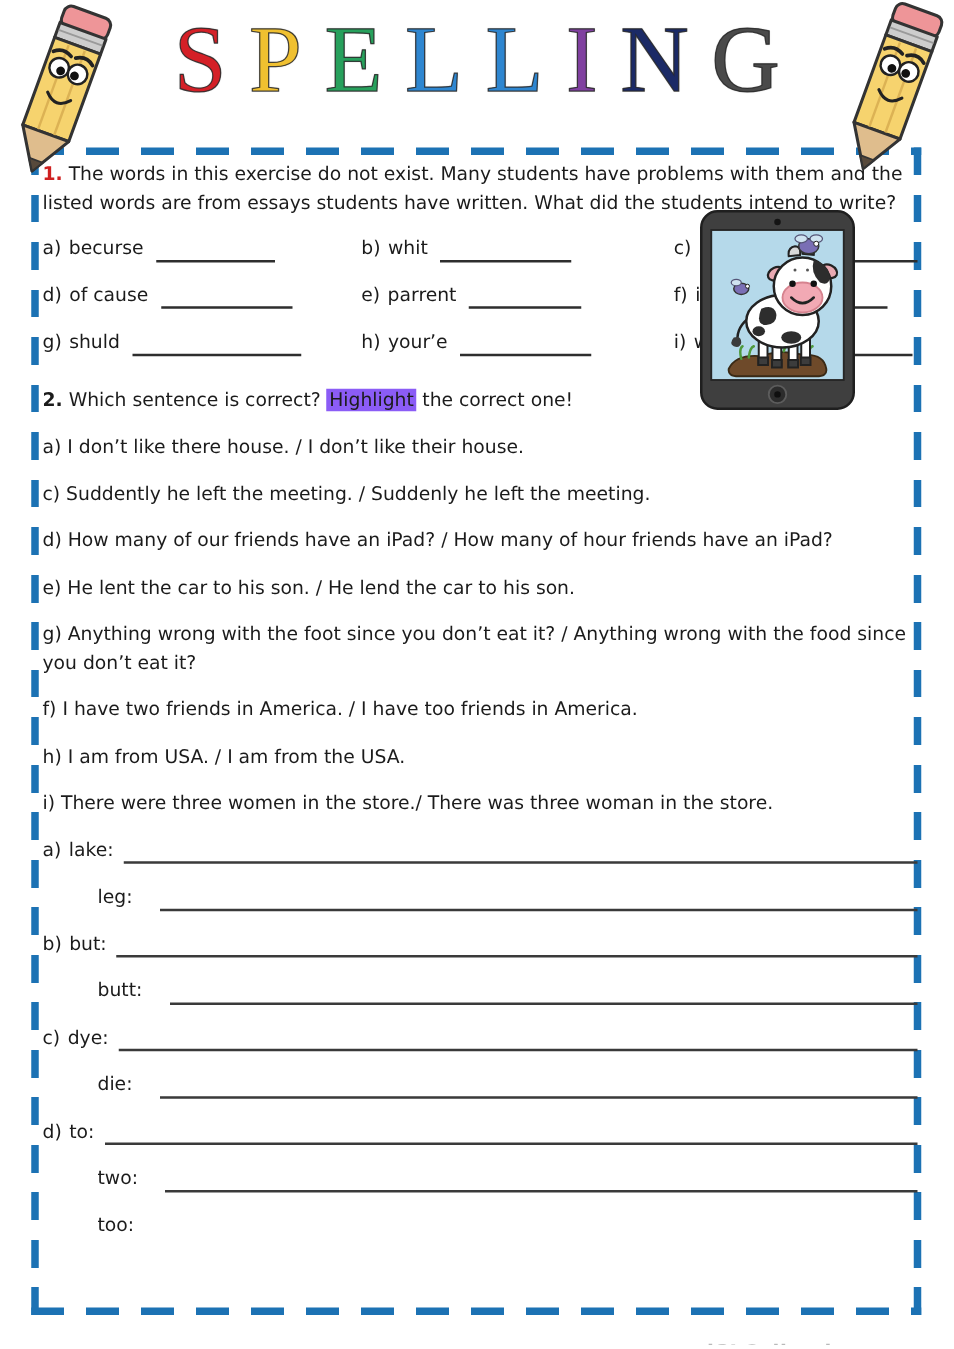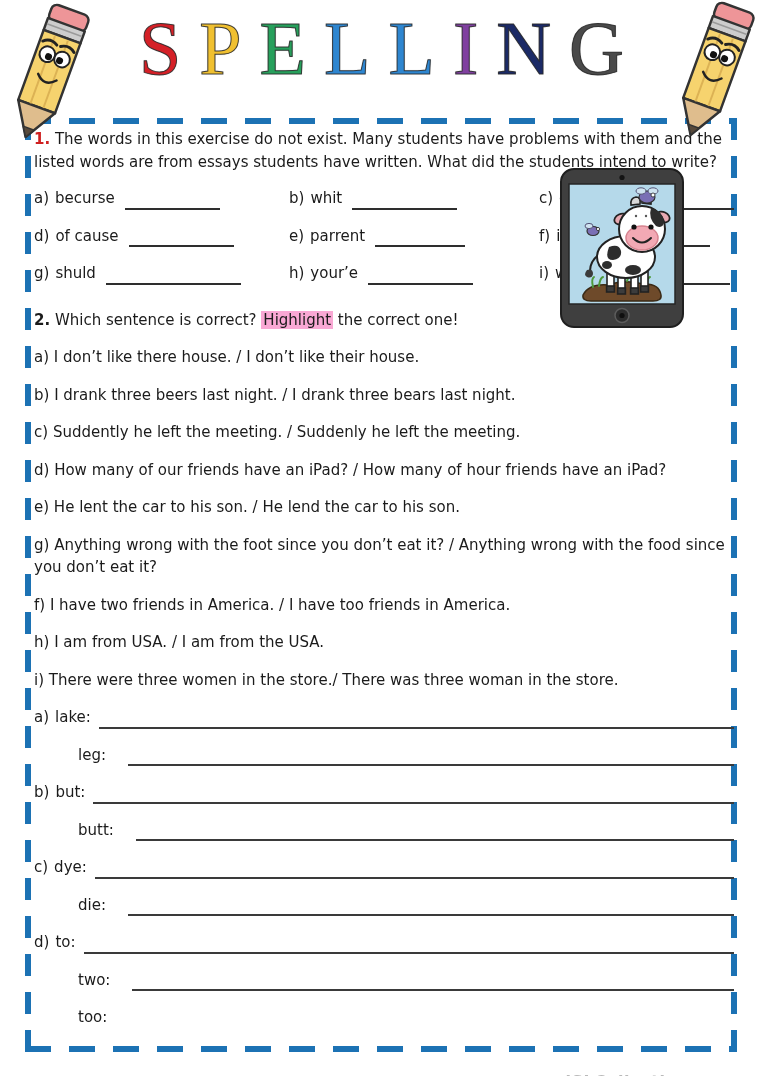--- a/index.html
+++ b/index.html
@@ -242,24 +242,23 @@
           <span class="wrd">your’e</span>
           <span class="blank w105"></span>
         </div>
       <div class="e1-cell">
           <span>i)</span>
           <span class="wrd">whitch</span>
           <span class="blank w115"></span>
         </div>
     </div>
 
-    <p class="e2-head"><span class="num">2.</span><span> Which sentence is correct? </span><span class="hl" style="background-color: #f9a8d4;">Highlight</span><span> the correct one!</span></p>
+    <p class="e2-head"><span class="num">2.</span><span> Which sentence is correct? </span><span class="hl" style="background-color: #8b5cf6;">Highlight</span><span> the correct one!</span></p>
 
     <p class="e2-item short"><span>a)</span><span> I don’t like there house. / I don’t like their house.</span></p>
-    <p class="e2-item short"><span>b)</span><span> I drank three beers last night. / I drank three bears last night.</span></p>
     <p class="e2-item short"><span>c)</span><span> Suddently he left the meeting. / Suddenly he left the meeting.</span></p>
     <p class="e2-item"><span>d)</span><span> How many of our friends have an iPad? / How many of hour friends have an iPad?</span></p>
     <p class="e2-item"><span>e)</span><span> He lent the car to his son. / He lend the car to his son.</span></p>
     <p class="e2-item"><span>g)</span><span> Anything wrong with the foot since you don’t eat it? / Anything wrong with the food since you don’t eat it?</span></p>
     <p class="e2-item"><span>f)</span><span> I have two friends in America. / I have too friends in America.</span></p>
     <p class="e2-item"><span>h)</span><span> I am from USA. / I am from the USA.</span></p>
     <p class="e2-item"><span>i)</span><span> There were three women in the store./ There was three woman in the store.</span></p>
 
 
     <div class="e3-row">

